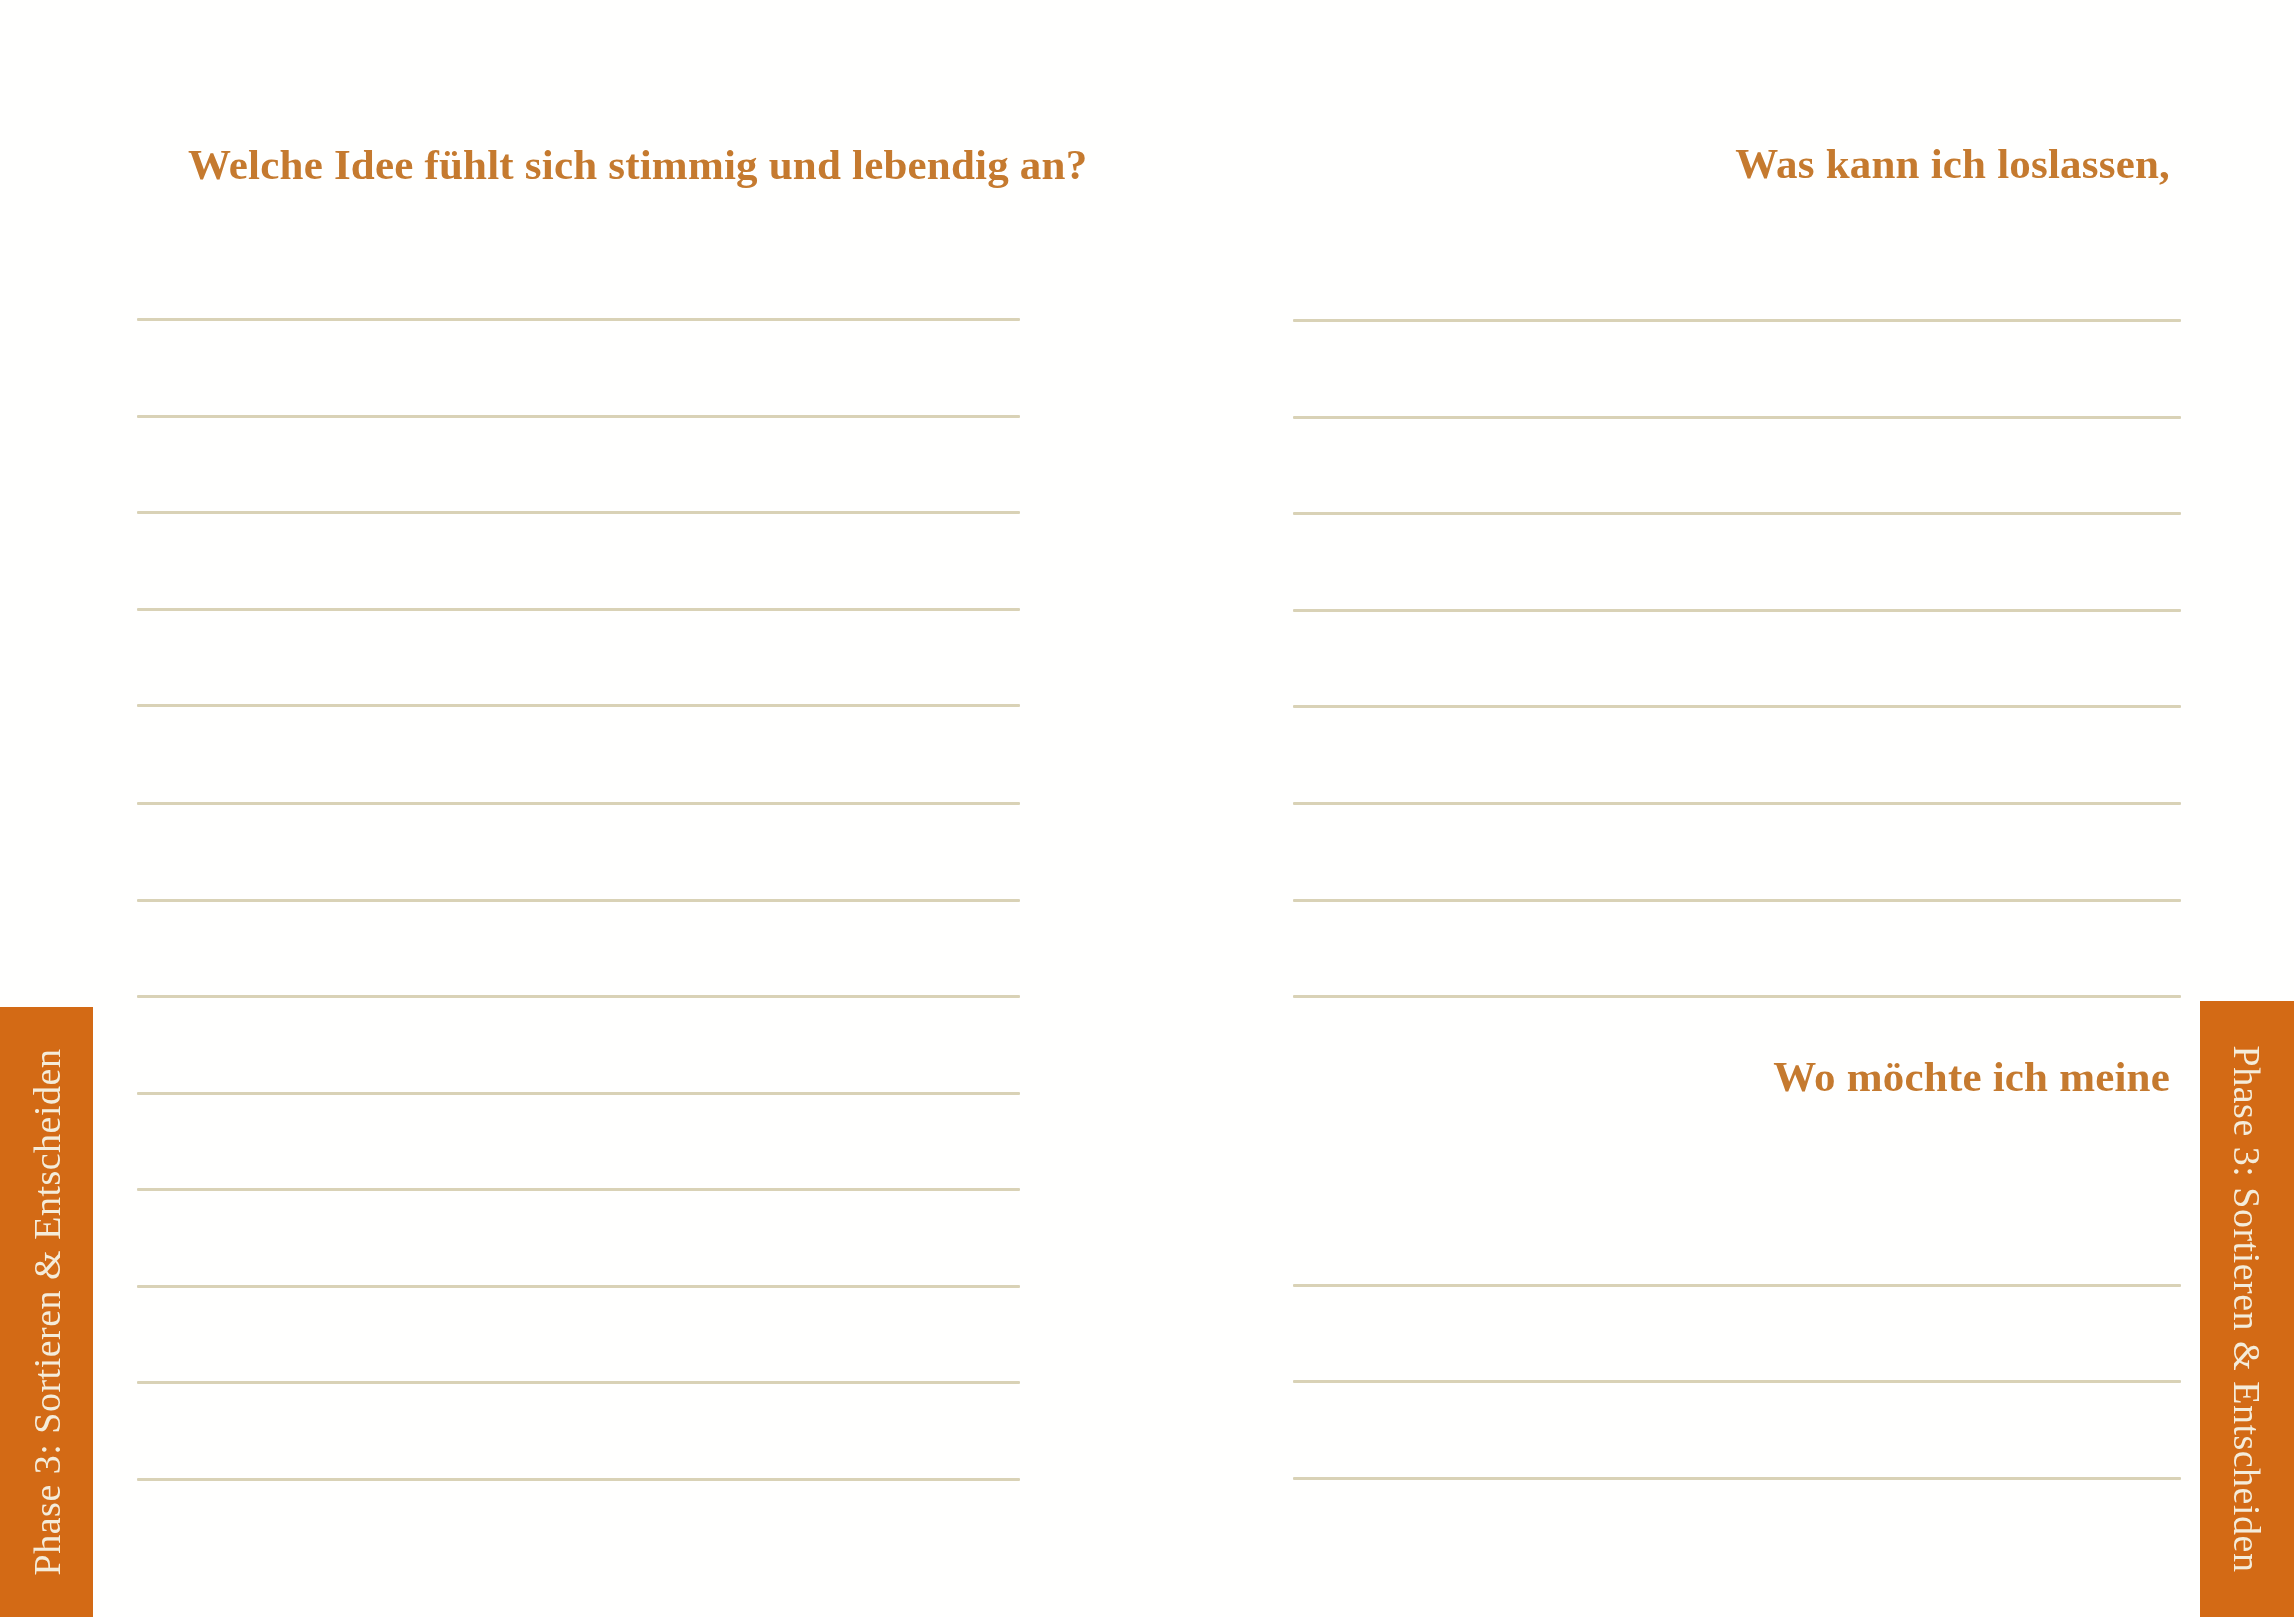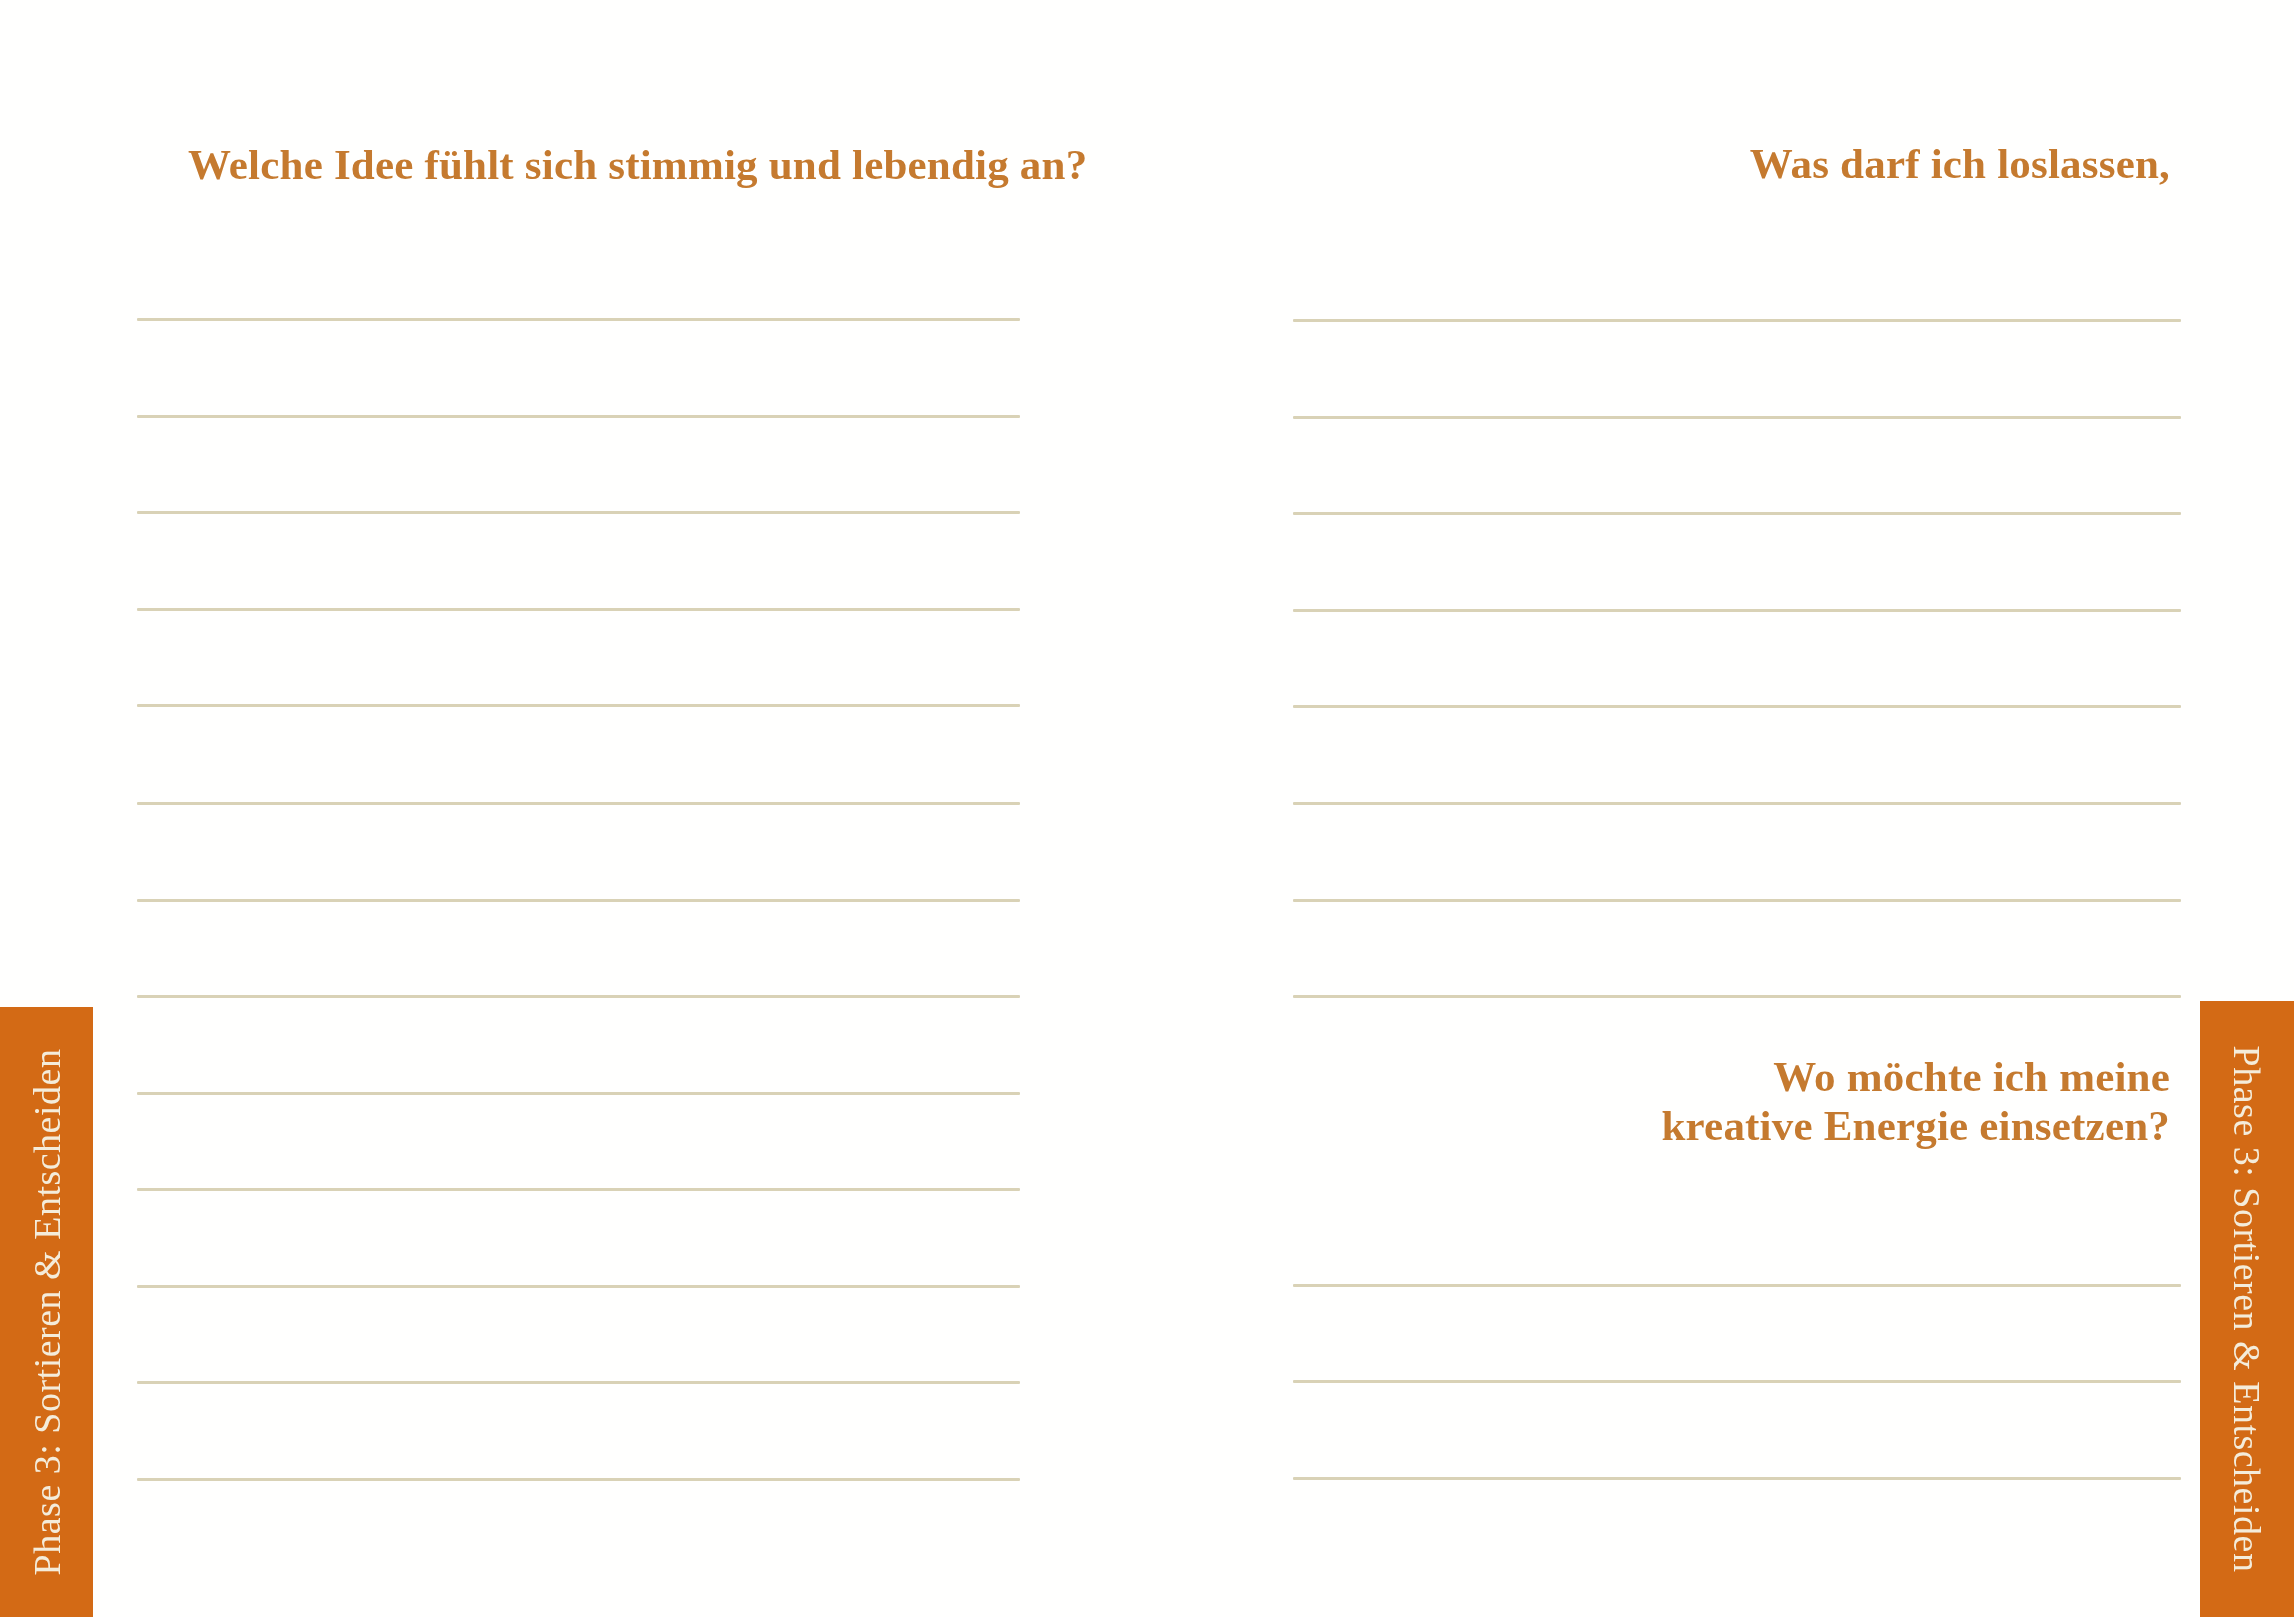--- a/index.html
+++ b/index.html
@@ -72,33 +72,33 @@
         <div class="rule" style="top: 995px; left: 137px; width: 883px;"></div>
         <div class="rule" style="top: 1092px; left: 137px; width: 883px;"></div>
         <div class="rule" style="top: 1188px; left: 137px; width: 883px;"></div>
         <div class="rule" style="top: 1285px; left: 137px; width: 883px;"></div>
         <div class="rule" style="top: 1381px; left: 137px; width: 883px;"></div>
         <div class="rule" style="top: 1478px; left: 137px; width: 883px;"></div>
       </div>
   </section>
 
   <section>
-    <h2 class="question q-right q-right-top"><span>Was darf ich loslassen,</span><br></h2>
+    <h2 class="question q-right q-right-top"><span>Was kann ich loslassen,</span><br></h2>
     <div id="rules-right-top">
         <div class="rule" style="top: 319px; left: 1293px; width: 888px;"></div>
         <div class="rule" style="top: 416px; left: 1293px; width: 888px;"></div>
         <div class="rule" style="top: 512px; left: 1293px; width: 888px;"></div>
         <div class="rule" style="top: 609px; left: 1293px; width: 888px;"></div>
         <div class="rule" style="top: 705px; left: 1293px; width: 888px;"></div>
         <div class="rule" style="top: 802px; left: 1293px; width: 888px;"></div>
         <div class="rule" style="top: 899px; left: 1293px; width: 888px;"></div>
         <div class="rule" style="top: 995px; left: 1293px; width: 888px;"></div>
       </div>
 
-    <h2 class="question q-right q-right-bottom"><span>Wo möchte ich meine</span><br><span>kreative Energie einsetzen?</span></h2>
+    <h2 class="question q-right q-right-bottom"><span>Wo möchte ich meine</span><br></h2>
     <div id="rules-right-bottom">
         <div class="rule" style="top: 1284px; left: 1293px; width: 888px;"></div>
         <div class="rule" style="top: 1380px; left: 1293px; width: 888px;"></div>
         <div class="rule" style="top: 1477px; left: 1293px; width: 888px;"></div>
       </div>
   </section>
 
   <div class="tab tab-left">
     <span class="tab-label">Phase 3: Sortieren &amp; Entscheiden</span>
   </div>

